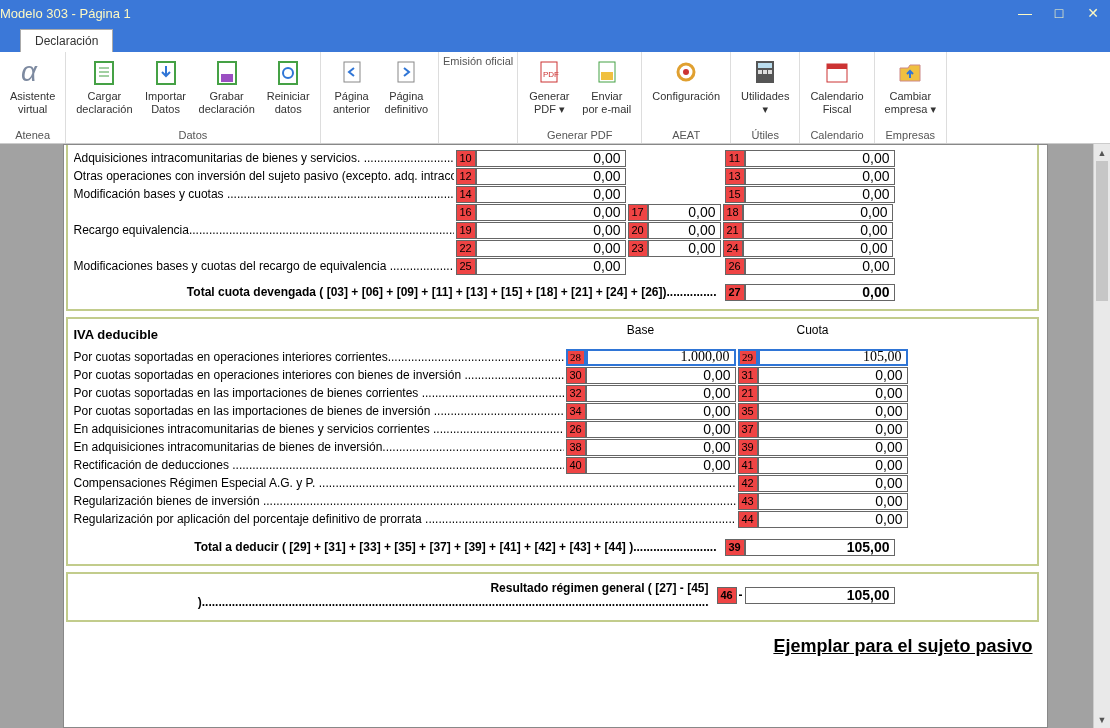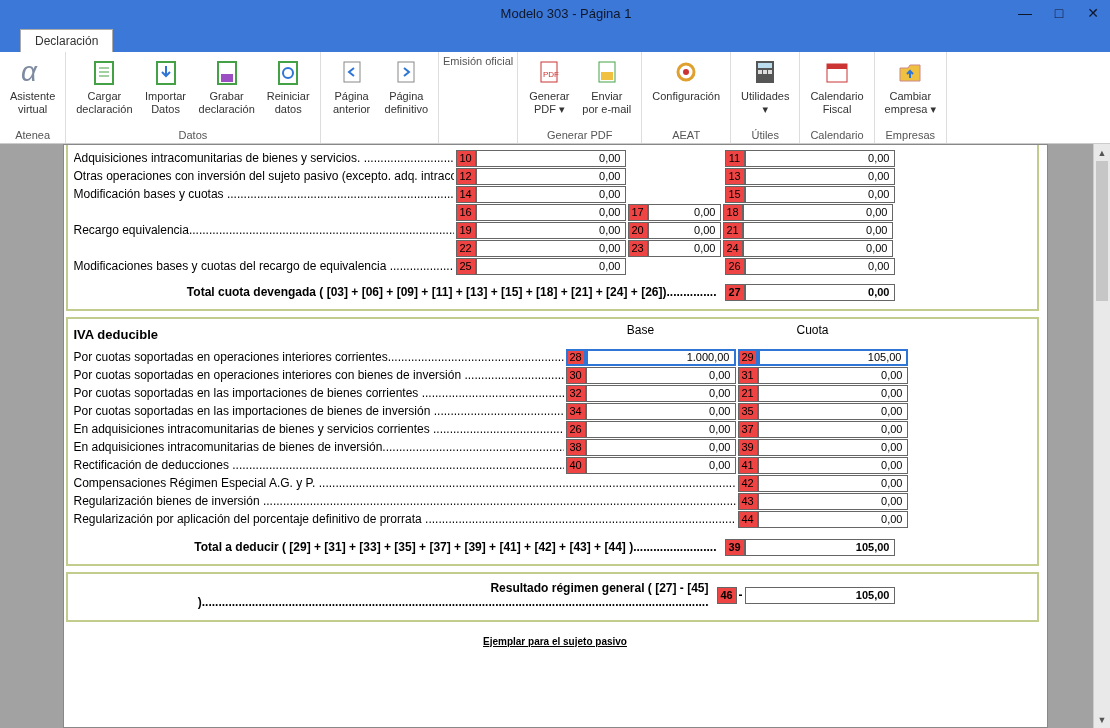--- a/index.html
+++ b/index.html
@@ -1,17 +1,17 @@
 <!DOCTYPE html>
 <html><head>
 <meta charset="utf-8">
 <style>
 * { box-sizing: border-box; margin: 0; padding: 0; }
 body { font-family: "Segoe UI", Tahoma, sans-serif; font-size: 12px; background: #fff; width: 1110px; height: 728px; overflow: hidden; }
-.titlebar { background: #3b78d8; color: #0f172a; height: 26px; display: flex; align-items: center; justify-content: center; position: relative; padding-left: 22px; }
+.titlebar { background: #3b78d8; color: #fef9c3; height: 26px; display: flex; align-items: center; position: relative; }
 .titlebar-txt { font-size: 13px; }
 .titlebar-ctrls { position: absolute; right: 0; top: 0; display: flex; }
 .titlebar-ctrls div { width: 34px; height: 26px; display: flex; align-items: center; justify-content: center; font-size: 14px; }
 .tabstrip { background: #3b78d8; height: 26px; display: flex; align-items: flex-end; padding-left: 20px; }
 .tabbtn { background: #fff; color: #333; padding: 4px 14px; font-size: 12px; border: 1px solid #aaa; border-bottom: none; }
 .ribbon { background: #fff; border-bottom: 1px solid #ccc; height: 92px; display: flex; }
 .ribgrp { border-right: 1px solid #ddd; padding: 2px 4px 0 4px; display: flex; flex-direction: column; }
 .ribgrp-btns { display: flex; flex: 1; }
 .ribbtn { display: flex; flex-direction: column; align-items: center; justify-content: flex-start; padding: 2px 6px; min-width: 54px; text-align: center; line-height: 1.15; font-size: 11px; color: #333; }
 .ribbtn .ico { width: 32px; height: 32px; margin-bottom: 2px; display: flex; align-items: center; justify-content: center; }
@@ -19,27 +19,27 @@
 .workarea { background: #a2a2a2; height: 584px; position: relative; display: flex; justify-content: center; overflow: hidden; }
 .scrollbar { position: absolute; right: 0; top: 0; width: 17px; height: 100%; background: #e9e9e9; border-left:1px solid #ccc; }
 .scrollbar .up,.scrollbar .dn{height:17px;display:flex;align-items:center;justify-content:center;font-size:9px;color:#555;}
 .scrollbar .thumb{position:absolute;top:17px;left:2px;right:2px;height:140px;background:#c6c6c6;}
 .page { background: #fff; width: 985px; margin-top: 0; border: 1px solid #888; font-size: 12px; color: #000; }
 .sect { border: 2px solid #c2cc8c; margin: 0 8px 6px 2px; padding: 4px 6px 8px 6px; position: relative; }
 .rowline { display: flex; align-items: center; height: 18px; }
 .lbl { flex: 0 0 380px; white-space: nowrap; overflow: hidden; }
 .dots::after { content: "........................................................................................................................................................"; }
 .cellnum { width: 20px; height:17px; border:1px solid #666; background:#ef4444; text-align:center; font-size:11px; display:flex;align-items:center;justify-content:center; margin-left:2px;}
-.cellval { height:17px; border:1px solid #666; background:#fff; text-align:right; font-size:11px; padding:0 4px; display:flex;align-items:center;justify-content:flex-end; }
+.cellval { height:17px; border:1px solid #666; background:#fff; text-align:right; font-size:14px; padding:0 4px; display:flex;align-items:center;justify-content:flex-end; }
 .w150{width:150px;}
-.hl { border:2px solid #2f75d6 !important; }
+.hl { border:2px solid #2f75d6 !important;font-family:Liberation Serif, serif; }
 .secthdr { font-weight: bold; font-size: 13px; margin: 4px 0 6px 0; }
 .colhdr { text-align:center; font-size:12px; }
 .dash { width:8px; text-align:center; }
-.footr { text-align:center; font-weight:bold; text-decoration:underline; padding:8px 14px; font-size:10px; }
+.footr { text-align:right; font-weight:bold; text-decoration:underline; padding:8px 14px; font-size:18px; }
 .boldline { font-weight: bold; }
 svg { display:block; }
 </style>
 </head>
 <body>
 
 <div class="titlebar">
   <span class="titlebar-txt">Modelo 303 - Página 1</span>
   <div class="titlebar-ctrls">
     <div>—</div>

